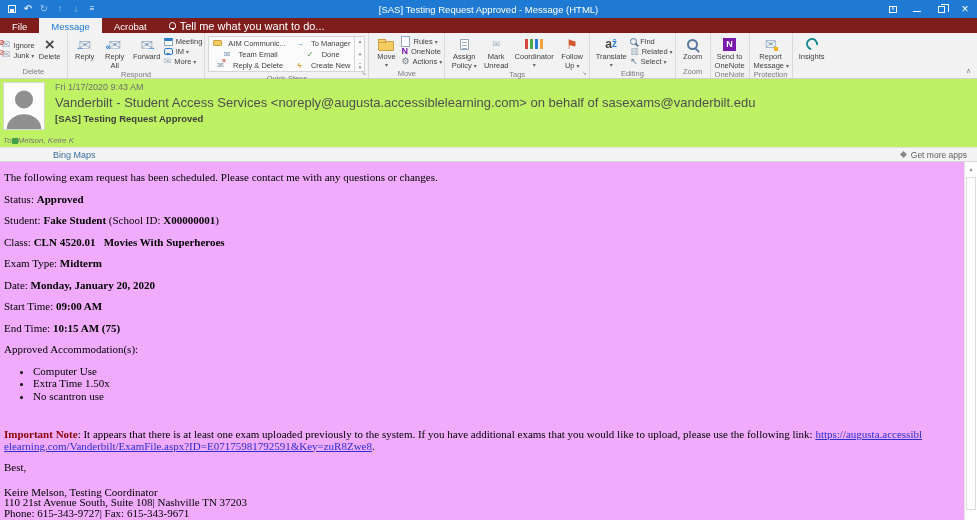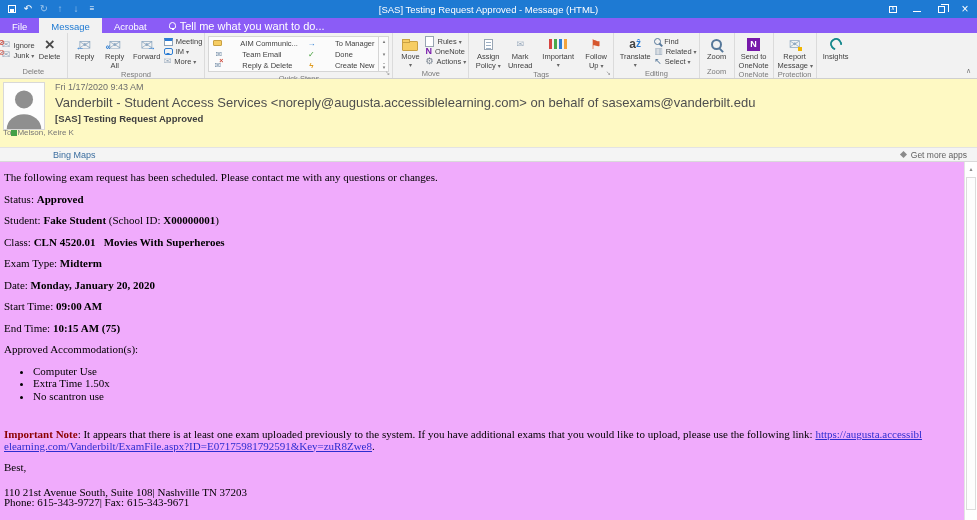--- a/index.html
+++ b/index.html
@@ -23,21 +23,21 @@
   .win-controls { margin-left:auto; display:flex; height:18px; }
   .win-btn { width:24px; height:18px; display:flex; align-items:center; justify-content:center; color:#fff; }
   .ic-ribbonopt { width:8px; height:7px; border:1px solid #fff; position:relative; }
   .ic-ribbonopt::after { content:"∧"; position:absolute; top:-2px; left:1px; font-size:5px; color:#fff; }
   .ic-min { width:8px; height:1px; background:#fff; margin-top:4px; }
   .ic-restore { width:7px; height:7px; border:1px solid #fff; position:relative; }
   .ic-restore::after { content:""; position:absolute; top:-3px; left:2px; width:7px; height:7px; border:1px solid #fff; border-left:none; border-bottom:none; }
   .g-close::before { content:"×"; font-size:12px; }
 
   
-  .tabrow { height:15px; background:#8b5cf6; display:flex; align-items:stretch; font-size:9.5px; color:#fff; }
+  .tabrow { height:15px; background:#7f1d1d; display:flex; align-items:stretch; font-size:9.5px; color:#fff; }
   .tab { padding:1px 12px 0; display:flex; align-items:center; cursor:default; }
   .tab.active { background:#f2f2f2; color:#1e7ad3; }
   .tellme { display:flex; align-items:center; gap:4px; margin-left:10px; font-size:11px; color:#fff; }
   .ic-bulb { width:7px; height:7px; border:1px solid #fff; border-radius:50% 50% 30% 30%; position:relative; }
   .ic-bulb::after { content:""; position:absolute; left:2px; bottom:-2px; width:2px; height:2px; background:#fff; }
 
   
   .ribbon { height:46px; background:#f2f2f2; border-bottom:1px solid #cfcfcf; display:flex; position:relative; }
   .rgroup { display:flex; flex-direction:column; border-right:1px solid #dbdbdb; padding:1px 2px 0; position:relative; }
   .rgroup-content { flex:1; display:flex; align-items:stretch; }
@@ -92,42 +92,42 @@
   .g-report { position:relative; }
   .g-report::before { content:"✉"; font-size:14px; color:#8fa9c2; }
   .g-report::after { content:""; position:absolute; right:-2px; bottom:0; width:4px; height:4px; background:#f2b600; }
   .ic-insights { width:12px; height:12px; border:2px solid #15888d; border-radius:50%; border-bottom-color:transparent; transform:rotate(-35deg); }
   .ribbon-collapse { position:absolute; right:6px; bottom:1px; }
   .ribbon-collapse::before { content:"∧"; font-size:7px; color:#777; }
 
   
   .qs-box { background:#fbfbfb; border:1px solid #d5d5d5; display:flex; margin:2px 1px; }
   .qs-grid { display:grid; grid-template-rows:repeat(3,10px); grid-auto-flow:column; column-gap:8px; row-gap:1px; padding:1px 4px; }
-  .qs-item { display:flex; align-items:center; gap:18px; font-size:7.5px; color:#3f3f3f; white-space:nowrap; cursor:default; }
+  .qs-item { display:flex; align-items:center; gap:6px; font-size:7.5px; color:#3f3f3f; white-space:nowrap; cursor:default;justify-content:center; }
   .qs-ic { display:inline-flex; width:11px; justify-content:center; }
   .qs-folder { width:9px; height:6px; background:#f6cd63; border:1px solid #c9a143; border-radius:1px; }
   .qs-mail::before { content:"✉"; font-size:8px; color:#7c94ad; }
   .qs-mailx::before { content:"✉"; font-size:8px; color:#7c94ad; }
   .qs-mailx::after { content:"×"; font-size:7px; color:#cf4a3d; font-weight:bold; margin-left:-2px; margin-top:-4px; }
   .qs-arrow::before { content:"→"; font-size:8px; color:#2b7cd3; font-weight:bold; }
   .qs-check::before { content:"✓"; font-size:8px; color:#3f9c35; font-weight:bold; }
   .qs-bolt::before { content:"ϟ"; font-size:8px; color:#e09c1f; font-weight:bold; }
   .qs-scroll { width:10px; border-left:1px solid #d5d5d5; display:flex; flex-direction:column; justify-content:space-between; align-items:center; padding:1px 0; }
   .qs-scroll span { font-size:5px; color:#777; }
   .qs-su::before { content:"▴"; } .qs-sd::before { content:"▾"; }
   .qs-sm { border-top:1px solid #bbb; } .qs-sm::before { content:"▾"; }
 
   
-  .msg-header { height:68px; background:#fef9c3; position:relative; }
+  .msg-header { height:68px; background:#bef264; position:relative; }
   .avatar { position:absolute; left:3px; top:3px; width:42px; height:48px; background:#fdfdfd; border:1px solid #d8d8d8; overflow:hidden; }
   .hdr-text { position:absolute; left:55px; top:3px; right:4px; }
   .hdr-date { font-size:9px; color:#6e6e6e; }
   .hdr-from { font-size:13px; color:#4f4f4f; margin-top:3px; white-space:nowrap; overflow:hidden; }
   .hdr-subject { font-size:9.5px; font-weight:bold; color:#3f3f3f; margin-top:3px; }
-  .hdr-to { position:absolute; left:3px; bottom:10px; display:flex; align-items:center; gap:0; font-size:8px; color:#757575; }
+  .hdr-to { position:absolute; left:3px; bottom:2px; display:flex; align-items:center; gap:0; font-size:8px; color:#757575;font-style:italic; }
   .presence { width:6px; height:6px; background:#43a047; }
 
   
   .addin-bar { height:15px; background:#f4f4f4; border-top:1px solid #e3e3e3; border-bottom:1px solid #d9d9d9;
     display:flex; align-items:center; padding:0 10px; font-size:9px; }
   .addin-left { color:#3c6e9f;padding-left:43px; }
   .addin-right { margin-left:auto; display:flex; align-items:center; gap:5px; color:#616161; font-size:8.5px; }
   .ic-store { width:5px; height:5px; background:#8a8a8a; transform:rotate(45deg); }
 
   
@@ -336,21 +336,21 @@
       <div class="btn-lg w30">
         <span class="icbox">
             <span class="ic g-envsm"></span>
           </span>
         <span class="lbl">Mark Unread</span>
       </div>
       <div class="btn-lg w46">
         <span class="icbox">
             <span class="ic-cat"></span>
           </span>
-        <span class="lbl ddblock">Important</span>
+        <span class="lbl ddblock">Coordinator</span>
       </div>
       <div class="btn-lg w30">
         <span class="icbox">
             <span class="ic g-flag"></span>
           </span>
         <span class="lbl dd">Follow Up</span>
       </div>
     </div>
     <div class="rgroup-label">Tags</div>
     <span class="launcher"></span>
@@ -478,20 +478,21 @@
       <li>Computer Use</li>
       <li>Extra Time 1.50x</li>
       <li>No scantron use</li>
     </ul>
 
   <p class="note-para"><b class="note-label">Important Note</b><span>: It appears that there is at least one exam uploaded previously to the system. If you have additional exams that you would like to upload, please use the following link: </span><a class="link">https://augusta.accessiblelearning.com/Vanderbilt/ExamFile.aspx?ID=E07175981792591&amp;Key=zuR8Zwe8</a><span>.</span></p>
 
   <p class="closing">Best,</p>
 
   <div class="signature">
+      <div>Keire Melson, Testing Coordinator</div>
       <div>110 21st Avenue South, Suite 108| Nashville TN 37203</div>
       <div>Phone: 615-343-9727| Fax: 615-343-9671</div>
     </div>
 
   <div class="scrollbar">
     <div class="sb-up"></div>
     <div class="sb-thumb"></div>
   </div>
 </div>
 

